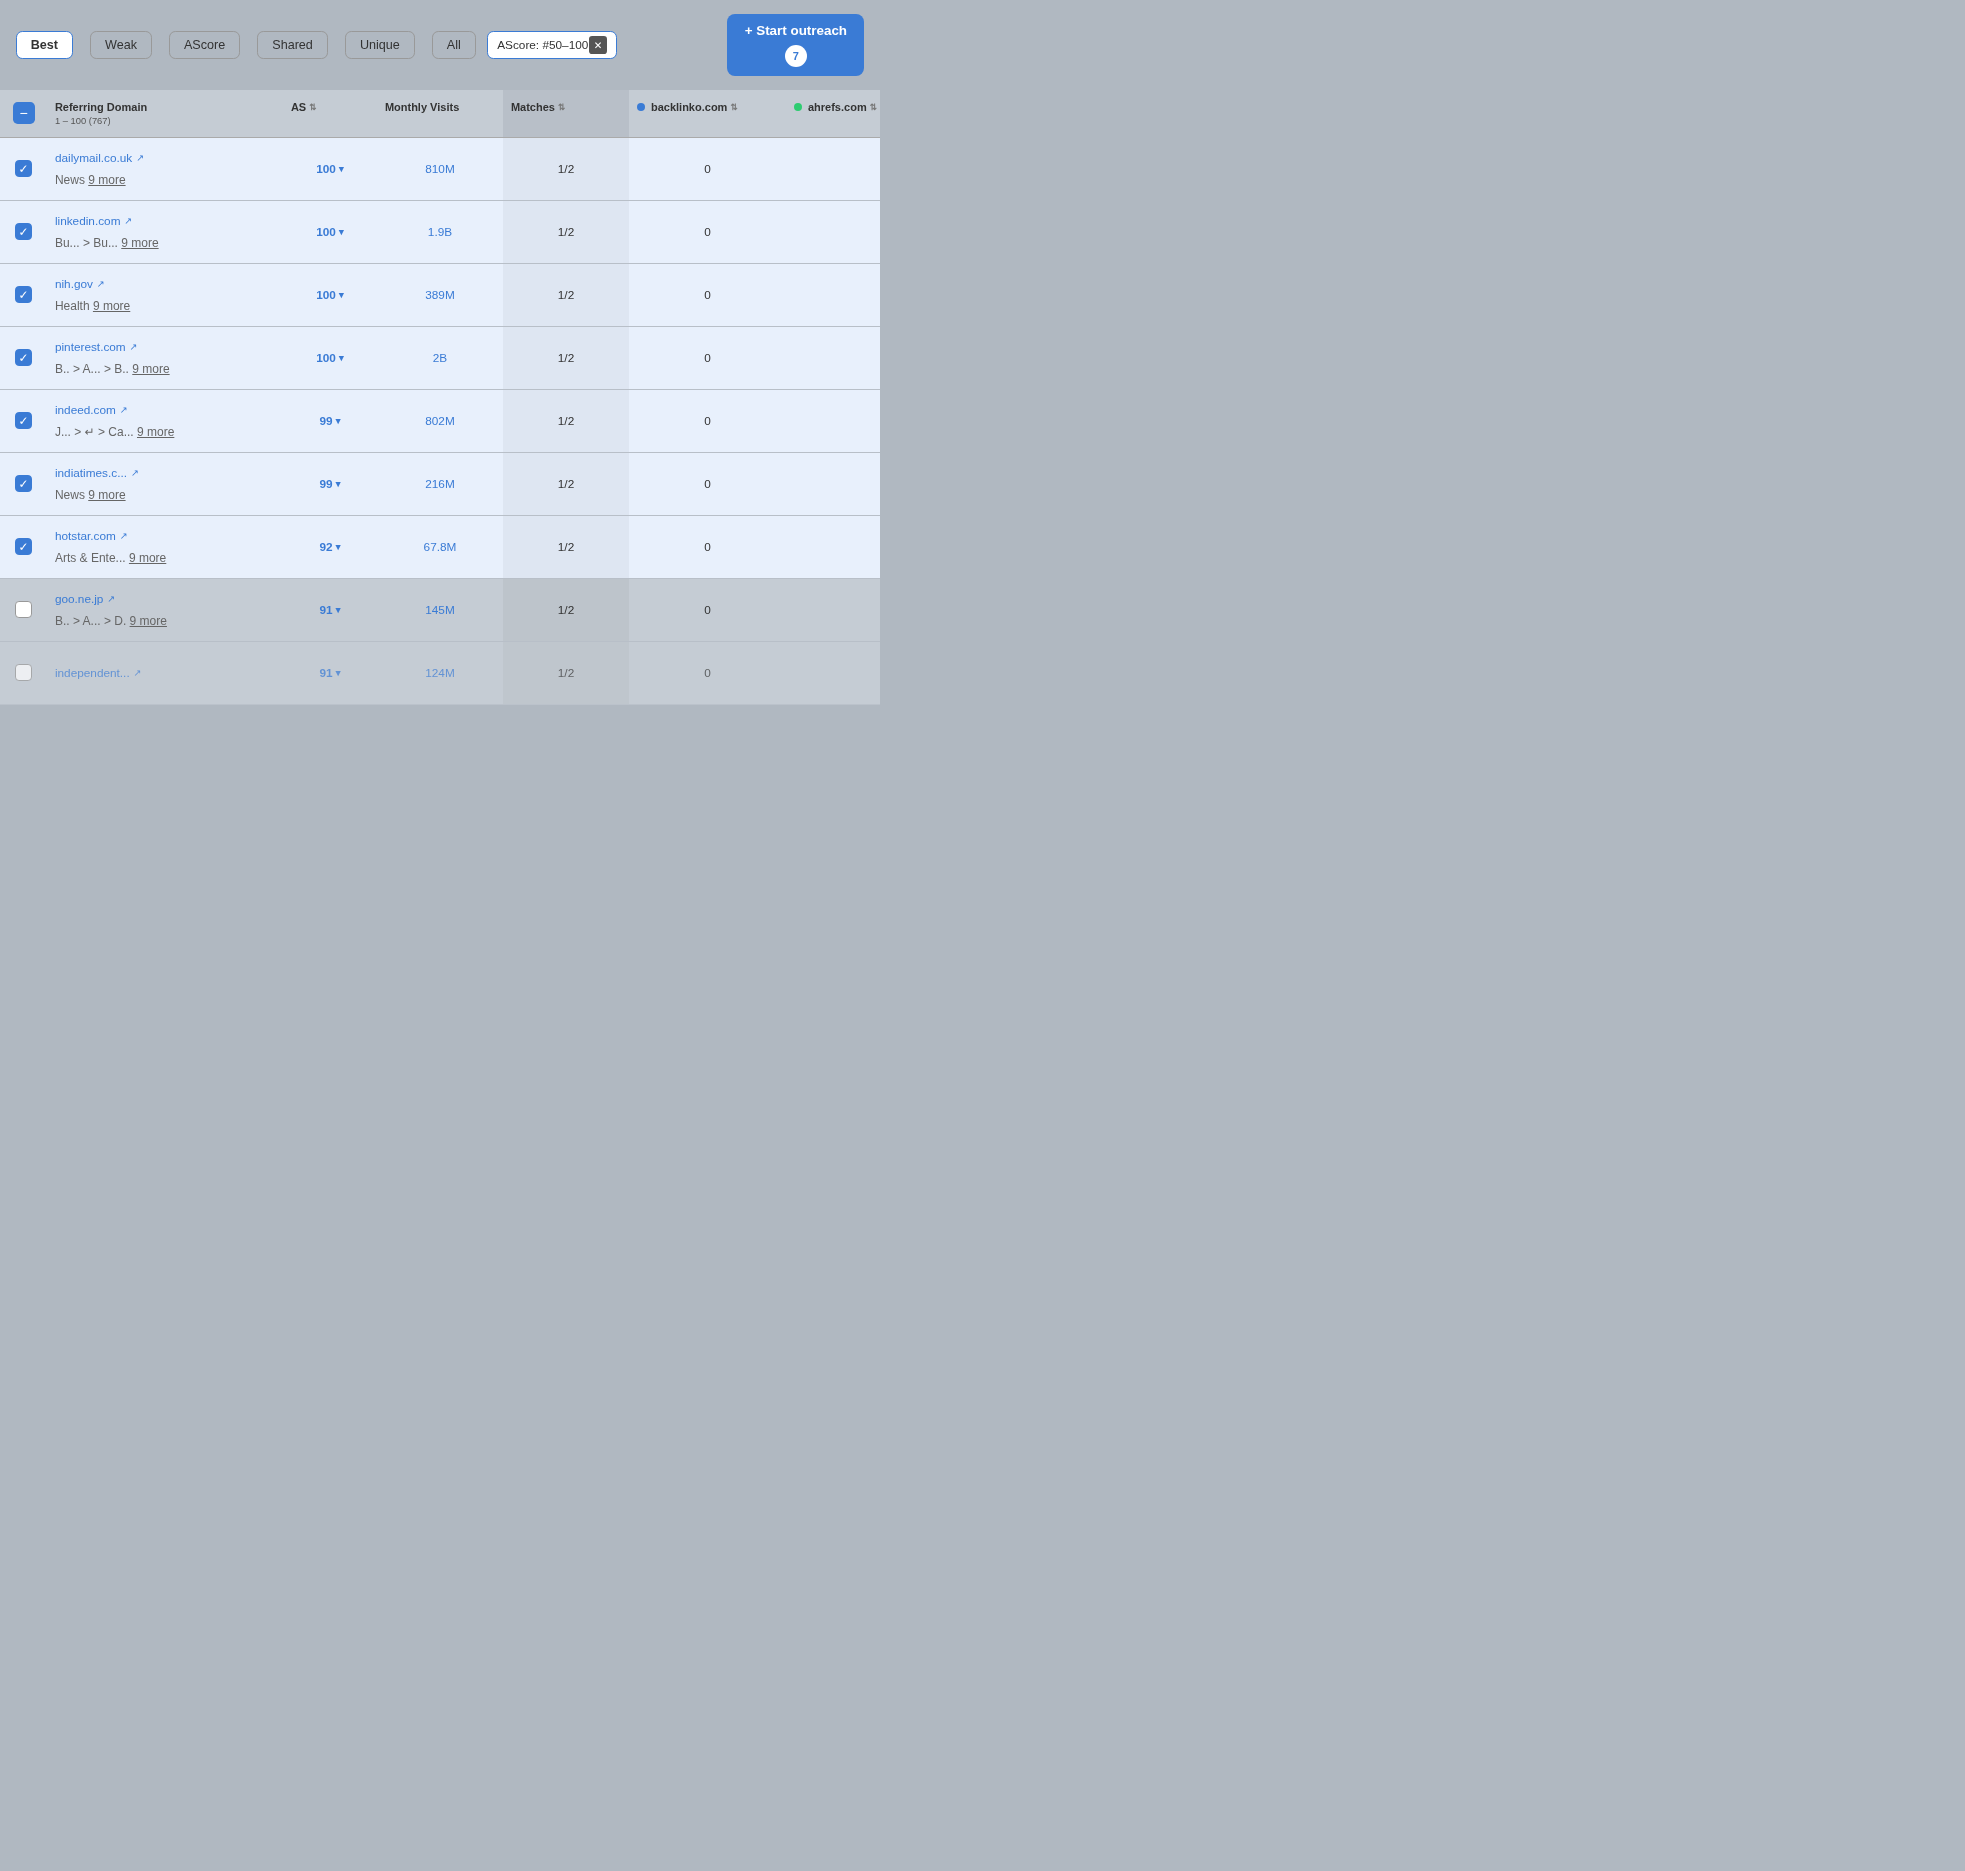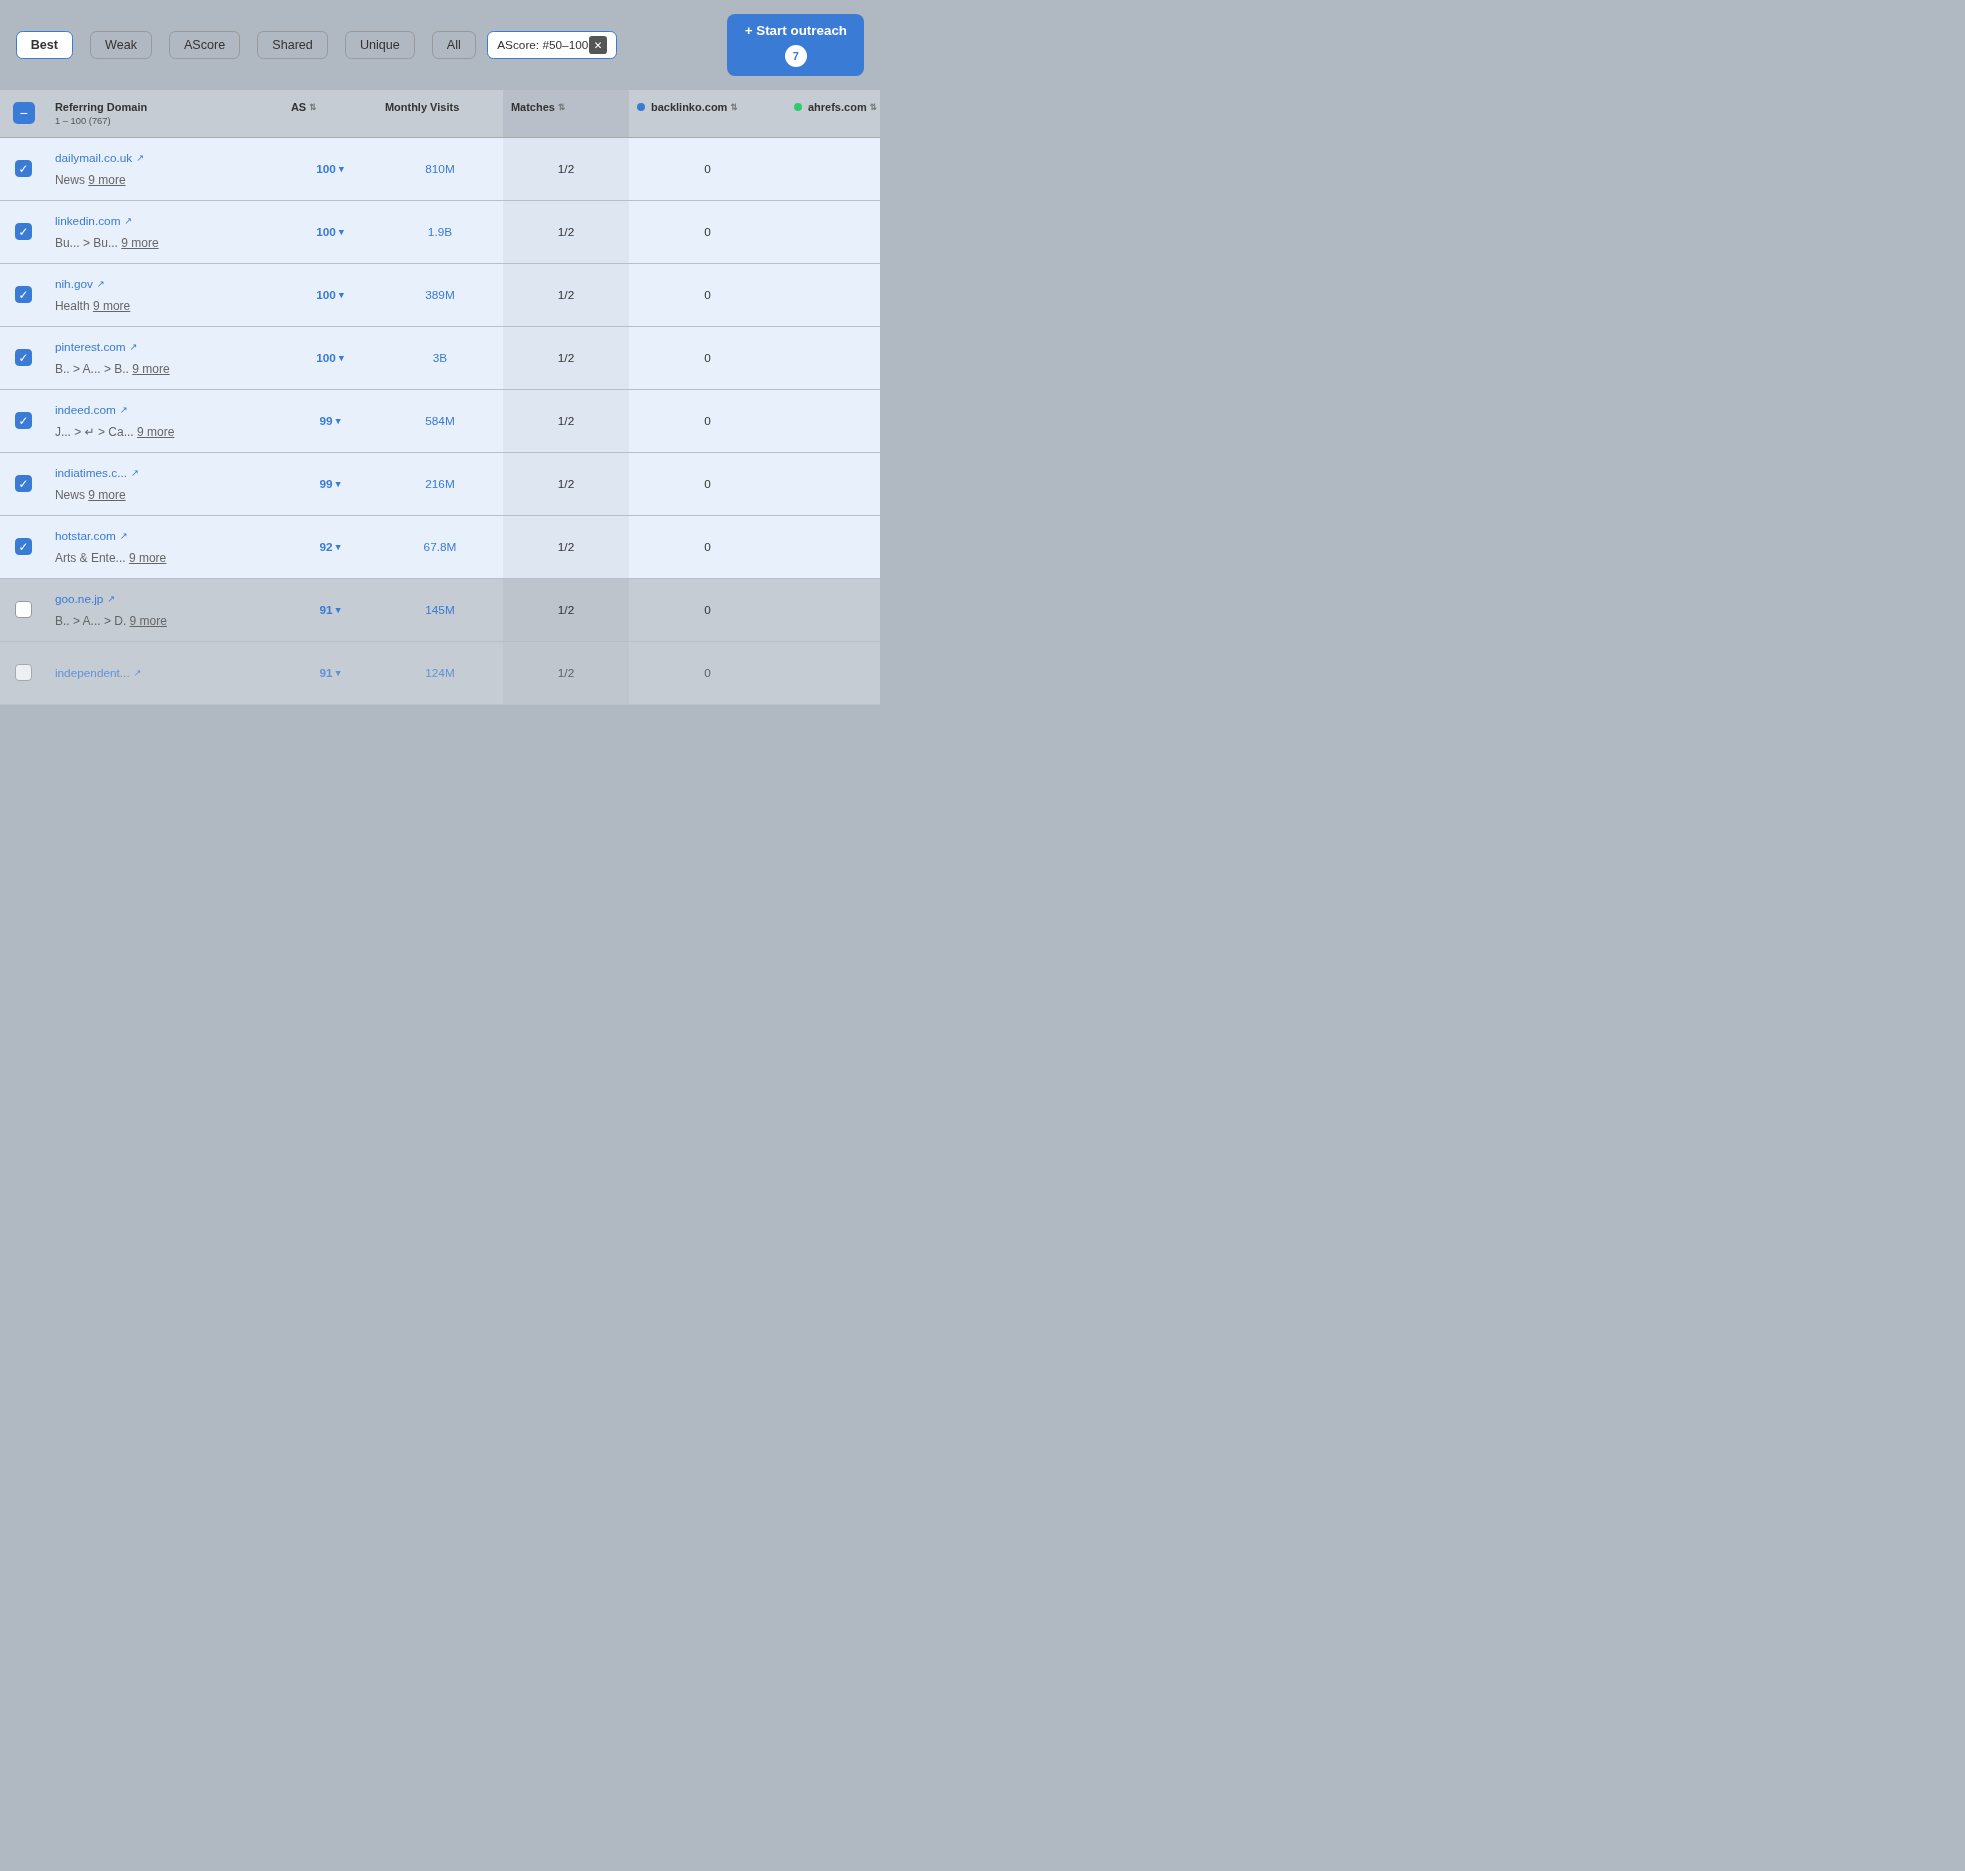--- a/index.html
+++ b/index.html
@@ -384,39 +384,39 @@
           <div class="checkbox checked-box">✓</div>
         </div>
         <div class="cell domain-cell">
           <a class="domain-link">pinterest.com<span class="ext-icon">↗</span></a>
           <div class="domain-sub">B.. &gt; A... &gt; B.. <span class="more-link">9 more</span></div>
         </div>
         <div class="cell center">
           <span class="as-value">100 <span class="down-arrow">▾</span></span>
         </div>
         <div class="cell center">
-          <span class="visits-value">3B</span>
+          <span class="visits-value">2B</span>
         </div>
         <div class="cell center matches-col">1/2</div>
         <div class="cell center">0</div>
         <div class="cell right"><span class="chevron-right">›</span> 2</div>
       </div>
       <div class="table-row checked">
         <div class="cell center">
           <div class="checkbox checked-box">✓</div>
         </div>
         <div class="cell domain-cell">
           <a class="domain-link">indeed.com<span class="ext-icon">↗</span></a>
           <div class="domain-sub">J... &gt; ↵ &gt; Ca... <span class="more-link">9 more</span></div>
         </div>
         <div class="cell center">
           <span class="as-value">99 <span class="down-arrow">▾</span></span>
         </div>
         <div class="cell center">
-          <span class="visits-value">584M</span>
+          <span class="visits-value">802M</span>
         </div>
         <div class="cell center matches-col">1/2</div>
         <div class="cell center">0</div>
         <div class="cell right"><span class="chevron-right">›</span> 9</div>
       </div>
       <div class="table-row checked">
         <div class="cell center">
           <div class="checkbox checked-box">✓</div>
         </div>
         <div class="cell domain-cell">

